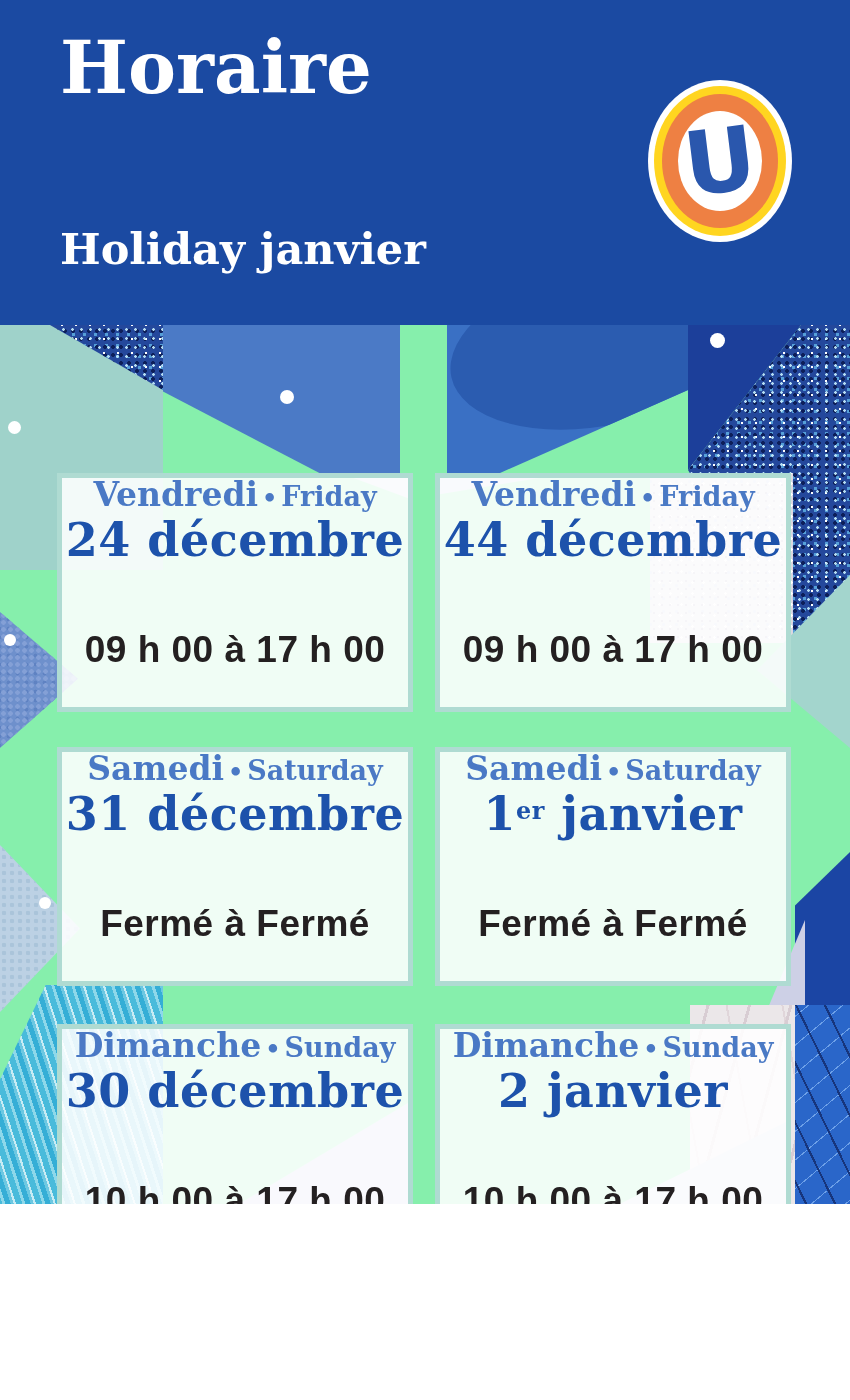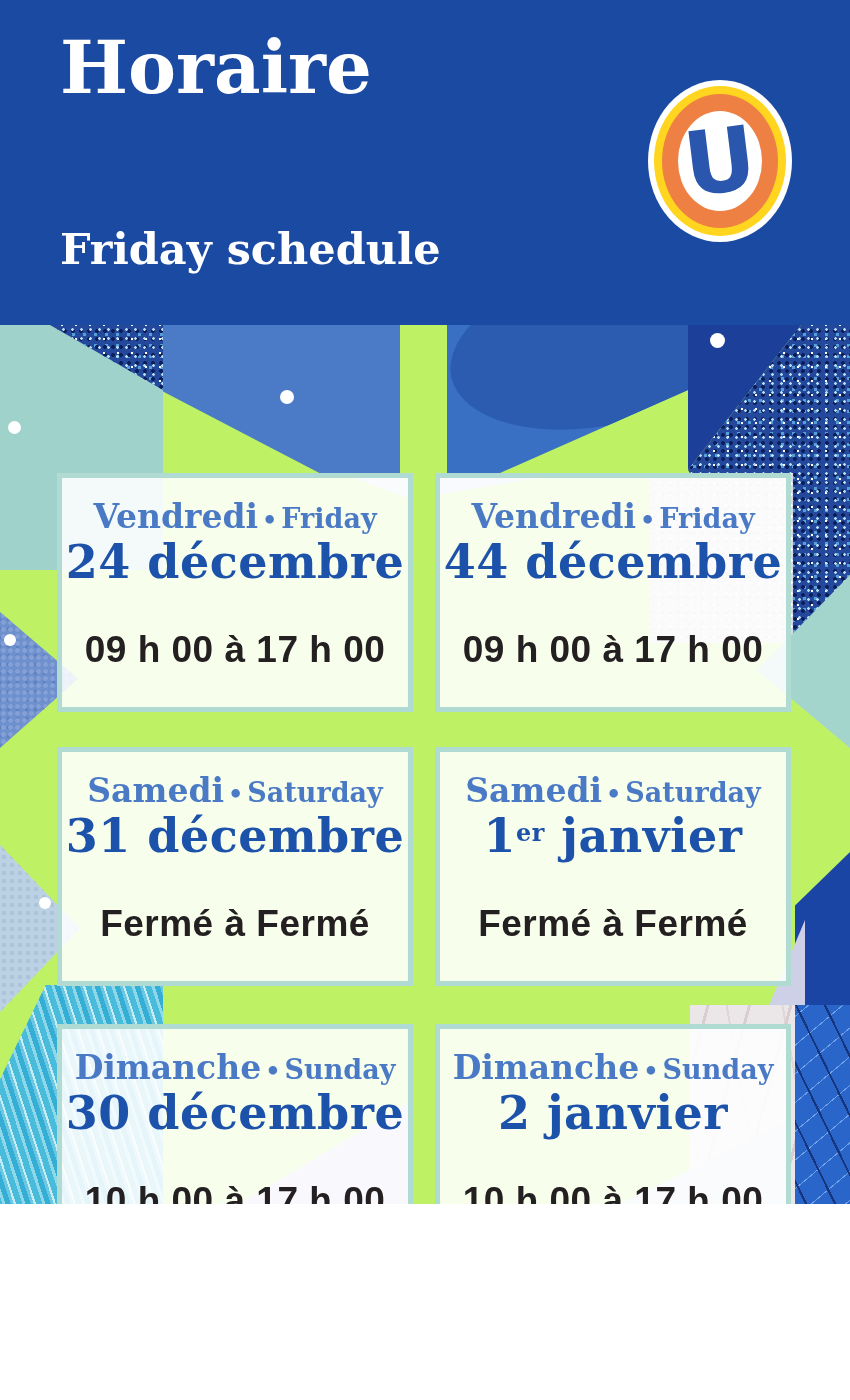--- a/index.html
+++ b/index.html
@@ -1,16 +1,16 @@
 <!DOCTYPE html>
 <html><head>
 <meta charset="utf-8">
 <style>
   html,body{margin:0;padding:0;background:#fff;}
-  .poster{position:relative;width:850px;height:1204px;overflow:hidden;background:#bef264;
+  .poster{position:relative;width:850px;height:1204px;overflow:hidden;background:#86efac;
           font-family:"Liberation Sans",sans-serif;}
   
   .hdr{position:absolute;left:0;top:0;width:850px;height:325px;background:#1b4aa2;z-index:1;}
   .hdr-title{position:absolute;left:60px;top:26px;color:#fff;
              font-family:"DejaVu Serif",serif;font-weight:bold;font-size:72px;line-height:1.18;}
   .hdr-sub{position:absolute;left:60px;top:224px;color:#fff;
            font-family:"DejaVu Serif",serif;font-weight:bold;font-size:43px;}
   .logo{position:absolute;left:648px;top:80px;width:144px;height:162px;}
   
   .sh{position:absolute;z-index:1;}
@@ -89,40 +89,40 @@
     repeating-linear-gradient(-40deg,transparent 0 9px,#6ea1e8 9px 10px,transparent 10px 22px);}
   
   .dot{position:absolute;background:#fff;border-radius:50%;z-index:2;}
   
   .card{position:absolute;width:346px;height:229px;border:5px solid #afdbd2;
         background:rgba(255,255,255,0.88);z-index:3;display:flex;flex-direction:column;
         align-items:center;text-align:center;}
   .c1{left:57px;top:473px;}  .c2{left:435px;top:473px;}
   .c3{left:57px;top:747px;}  .c4{left:435px;top:747px;}
   .c5{left:57px;top:1024px;} .c6{left:435px;top:1024px;}
-  .dayline{margin-top:22px;font-family:"DejaVu Serif",serif;font-weight:bold;color:#4a79c5;
+  .dayline{font-family:"DejaVu Serif",serif;font-weight:bold;color:#4a79c5;
            font-size:33px;line-height:1.05;}
   .day-en{font-size:27px;}
   .bullet{font-size:24px;padding:0 4px;}
   .date{font-family:"DejaVu Serif",serif;font-weight:bold;color:#1d52ab;font-size:46px;
         line-height:1.1;margin-top:2px;letter-spacing:.5px;}
   .date .sup{font-size:.52em;vertical-align:baseline;position:relative;top:-0.45em;}
   .time{margin-top:auto;margin-bottom:36px;font-family:"Liberation Sans",sans-serif;
         font-weight:bold;color:#242021;font-size:37px;letter-spacing:.5px;text-align:right;}
 </style>
 </head>
 <body>
 
 <div class="poster">
 
   <div class="hdr">
     <div class="hdr-title">
       <div>Horaire</div>
     </div>
-    <div class="hdr-sub">Friday schedule</div>
+    <div class="hdr-sub">Holiday janvier</div>
     <svg class="logo" viewBox="0 0 144 162">
       <ellipse cx="72" cy="81" rx="72" ry="81" fill="#ffffff"></ellipse>
       <ellipse cx="72" cy="81" rx="66" ry="75" fill="#ffd520"></ellipse>
       <ellipse cx="72" cy="81" rx="58" ry="67" fill="#ee8043"></ellipse>
       <ellipse cx="72" cy="81" rx="42" ry="50" fill="#ffffff"></ellipse>
       <text x="72" y="112" text-anchor="middle" transform="rotate(-7 72 81)" font-family="DejaVu Sans, sans-serif" font-weight="bold" font-size="88" fill="#2a57ad">U</text>
     </svg>
   </div>
 
   <div>

